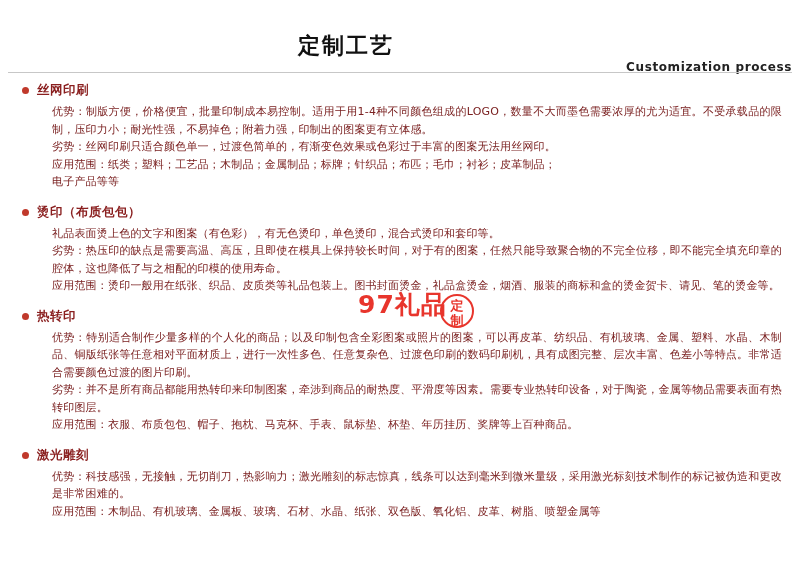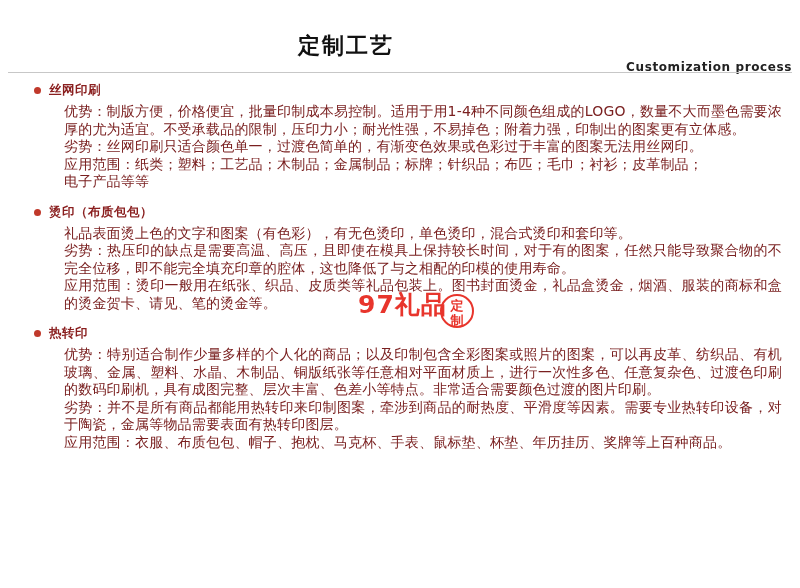--- a/index.html
+++ b/index.html
@@ -57,21 +57,21 @@
   }
   
   .content {
     position: absolute;
     top: 82px;
     left: 0;
     width: 800px;
   }
   .section {
     margin-bottom: 13px;
-    padding-left: 20px;
+    padding-left: 8px;
   }
   .sec-head {
     display: flex;
     align-items: center;
     margin-bottom: 4px;
   }
   .bullet {
     width: 7px;
     height: 7px;
     border-radius: 50%;
@@ -80,21 +80,21 @@
     margin-left: 14px;
     flex: 0 0 auto;
   }
   .sec-title {
     font-size: 12.5px;
     font-weight: bold;
     color: #8a1f1f;
     letter-spacing: 0.5px;
   }
   .para {
-    font-size: 14px;
+    font-size: 11px;
     line-height: 17.5px;
     color: #7a2020;
     margin-left: 44px;
     margin-right: 18px;
     text-align: justify;
     letter-spacing: 0.2px;
   }
   
   .watermark {
     position: absolute;
@@ -164,20 +164,28 @@
     <div class="section">
       <div class="sec-head">
         <span class="bullet"></span>
         <span class="sec-title">热转印</span>
       </div>
       <div class="para">优势：特别适合制作少量多样的个人化的商品；以及印制包含全彩图案或照片的图案，可以再皮革、纺织品、有机玻璃、金属、塑料、水晶、木制品、铜版纸张等任意相对平面材质上，进行一次性多色、任意复杂色、过渡色印刷的数码印刷机，具有成图完整、层次丰富、色差小等特点。非常适合需要颜色过渡的图片印刷。</div>
       <div class="para">劣势：并不是所有商品都能用热转印来印制图案，牵涉到商品的耐热度、平滑度等因素。需要专业热转印设备，对于陶瓷，金属等物品需要表面有热转印图层。</div>
       <div class="para">应用范围：衣服、布质包包、帽子、抱枕、马克杯、手表、鼠标垫、杯垫、年历挂历、奖牌等上百种商品。</div>
     </div>
 
+    <div class="section">
+      <div class="sec-head">
+        <span class="bullet"></span>
+        <span class="sec-title">激光雕刻</span>
+      </div>
+      <div class="para">优势：科技感强，无接触，无切削刀，热影响力；激光雕刻的标志惊真，线条可以达到毫米到微米量级，采用激光标刻技术制作的标记被伪造和更改是非常困难的。</div>
+      <div class="para">应用范围：木制品、有机玻璃、金属板、玻璃、石材、水晶、纸张、双色版、氧化铝、皮革、树脂、喷塑金属等</div>
+    </div>
 
   </div>
 
   <div class="watermark">
     <span class="wm-text">97礼品</span>
     <span class="wm-badge">
       <span>定</span><br>
       <span>制</span>
     </span>
   </div>

